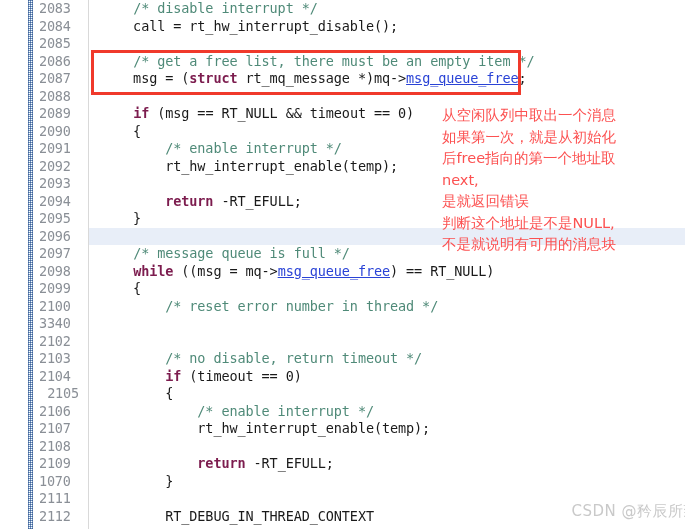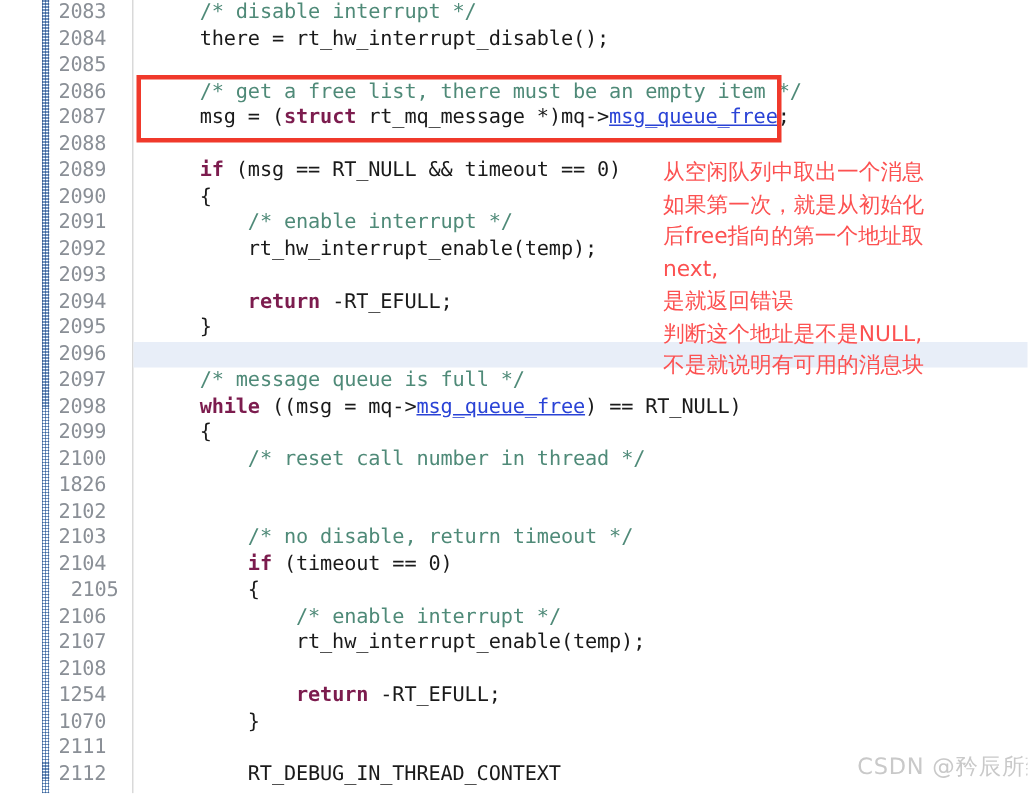--- a/index.html
+++ b/index.html
@@ -144,53 +144,53 @@
       <div class="lnum" style="top: 140px; left: 6px;">2091</div>
       <div class="lnum" style="top: 157.5px; left: 6px;">2092</div>
       <div class="lnum" style="top: 175px; left: 6px;">2093</div>
       <div class="lnum" style="top: 192.5px; left: 6px;">2094</div>
       <div class="lnum" style="top: 210px; left: 6px;">2095</div>
       <div class="lnum" style="top: 227.5px; left: 6px;">2096</div>
       <div class="lnum" style="top: 245px; left: 6px;">2097</div>
       <div class="lnum" style="top: 262.5px; left: 6px;">2098</div>
       <div class="lnum" style="top: 280px; left: 6px;">2099</div>
       <div class="lnum" style="top: 297.5px; left: 6px;">2100</div>
-      <div class="lnum" style="top: 315px; left: 6px;">1826</div>
+      <div class="lnum" style="top: 315px; left: 6px;">3340</div>
       <div class="lnum" style="top: 332.5px; left: 6px;">2102</div>
       <div class="lnum" style="top: 350px; left: 6px;">2103</div>
       <div class="lnum" style="top: 367.5px; left: 6px;">2104</div>
       <div class="lnum" style="top: 385px; left: 6px; text-align: center;">2105</div>
       <div class="lnum" style="top: 402.5px; left: 6px;">2106</div>
       <div class="lnum" style="top: 420px; left: 6px;">2107</div>
       <div class="lnum" style="top: 437.5px; left: 6px;">2108</div>
-      <div class="lnum" style="top: 455px; left: 6px;">1254</div>
+      <div class="lnum" style="top: 455px; left: 6px;">2109</div>
       <div class="lnum" style="top: 472.5px; left: 6px;">1070</div>
       <div class="lnum" style="top: 490px; left: 6px;">2111</div>
       <div class="lnum" style="top: 507.5px; left: 6px;">2112</div>
     </div>
   <div id="gutter-sep"></div>
 
   <div id="code">
       <div class="crow" style="top: 0px;"><span class="txt"><span class="pln">    </span><span class="cmt">/* disable interrupt */</span></span></div>
-      <div class="crow" style="top: 17.5px;"><span class="txt"><span class="pln">    there = rt_hw_interrupt_disable();</span></span></div>
+      <div class="crow" style="top: 17.5px;"><span class="txt"><span class="pln">    call = rt_hw_interrupt_disable();</span></span></div>
       <div class="crow" style="top: 35px;"><span class="txt"><span class="pln"></span></span></div>
       <div class="crow" style="top: 52.5px;"><span class="txt"><span class="pln">    </span><span class="cmt">/* get a free list, there must be an empty item */</span></span></div>
       <div class="crow" style="top: 70px;"><span class="txt"><span class="pln">    msg = (</span><span class="kw">struct</span><span class="pln"> rt_mq_message *)mq-&gt;</span><span class="mem">msg_queue_free</span><span class="pln">;</span></span></div>
       <div class="crow" style="top: 105px;"><span class="txt"><span class="pln">    </span><span class="kw">if</span><span class="pln"> (msg == RT_NULL &amp;&amp; timeout == 0)</span></span></div>
       <div class="crow" style="top: 122.5px;"><span class="txt"><span class="pln">    {</span></span></div>
       <div class="crow" style="top: 140px;"><span class="txt"><span class="pln">        </span><span class="cmt">/* enable interrupt */</span></span></div>
       <div class="crow" style="top: 157.5px;"><span class="txt"><span class="pln">        rt_hw_interrupt_enable(temp);</span></span></div>
       <div class="crow" style="top: 175px;"><span class="txt"><span class="pln"></span></span></div>
       <div class="crow" style="top: 192.5px;"><span class="txt"><span class="pln">        </span><span class="kw">return</span><span class="pln"> -RT_EFULL;</span></span></div>
       <div class="crow" style="top: 210px;"><span class="txt"><span class="pln">    }</span></span></div>
       <div class="crow hl-row" style="top: 227.5px;"><span class="txt"><span class="pln"></span></span></div>
       <div class="crow" style="top: 245px;"><span class="txt"><span class="pln">    </span><span class="cmt">/* message queue is full */</span></span></div>
       <div class="crow" style="top: 262.5px;"><span class="txt"><span class="pln">    </span><span class="kw">while</span><span class="pln"> ((msg = mq-&gt;</span><span class="mem">msg_queue_free</span><span class="pln">) == RT_NULL)</span></span></div>
       <div class="crow" style="top: 280px;"><span class="txt"><span class="pln">    {</span></span></div>
-      <div class="crow" style="top: 297.5px;"><span class="txt"><span class="pln">        </span><span class="cmt">/* reset call number in thread */</span></span></div>
+      <div class="crow" style="top: 297.5px;"><span class="txt"><span class="pln">        </span><span class="cmt">/* reset error number in thread */</span></span></div>
       <div class="crow" style="top: 332.5px;"><span class="txt"><span class="pln"></span></span></div>
       <div class="crow" style="top: 350px;"><span class="txt"><span class="pln">        </span><span class="cmt">/* no disable, return timeout */</span></span></div>
       <div class="crow" style="top: 367.5px;"><span class="txt"><span class="pln">        </span><span class="kw">if</span><span class="pln"> (timeout == 0)</span></span></div>
       <div class="crow" style="top: 385px;"><span class="txt"><span class="pln">        {</span></span></div>
       <div class="crow" style="top: 402.5px;"><span class="txt"><span class="pln">            </span><span class="cmt">/* enable interrupt */</span></span></div>
       <div class="crow" style="top: 420px;"><span class="txt"><span class="pln">            rt_hw_interrupt_enable(temp);</span></span></div>
       <div class="crow" style="top: 437.5px;"><span class="txt"><span class="pln"></span></span></div>
       <div class="crow" style="top: 455px;"><span class="txt"><span class="pln">            </span><span class="kw">return</span><span class="pln"> -RT_EFULL;</span></span></div>
       <div class="crow" style="top: 472.5px;"><span class="txt"><span class="pln">        }</span></span></div>
       <div class="crow" style="top: 490px;"><span class="txt"><span class="pln"></span></span></div>

